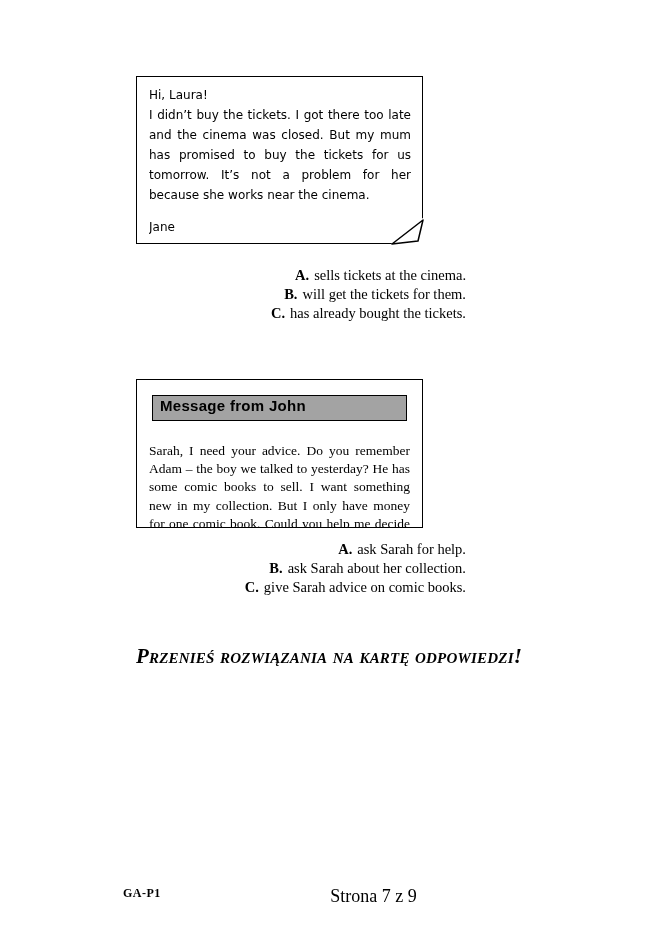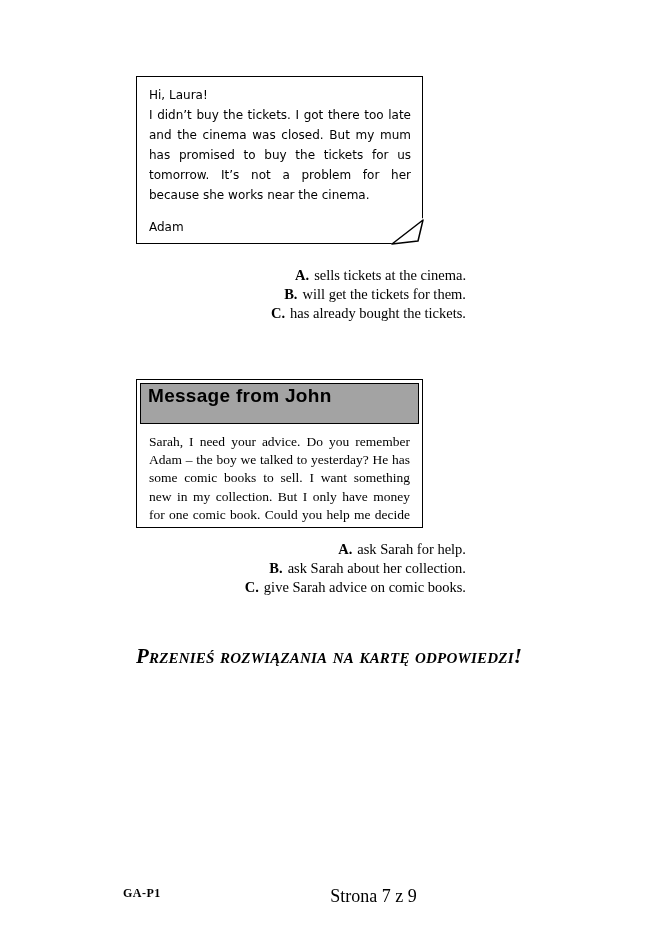--- a/index.html
+++ b/index.html
@@ -57,27 +57,27 @@
   
   .msg-box {
     position: absolute;
     left: 95px; top: 379px;
     width: 287px; height: 149px;
     border: 1.5px solid #000;
     background: #fff;
     overflow: hidden;
   }
   .msg-header {
-    margin: 3px;
+    margin: 15px;
     background: #a3a3a3;
     border: 1px solid #000;
-    padding: 1px 7px 16px;
+    padding: 1px 7px 6px;
     font-family: "Liberation Sans", sans-serif;
     font-weight: bold;
-    font-size: 19px;
+    font-size: 15px;
     letter-spacing: 0.3px;
   }
   .msg-body {
     padding: 6px 12px 0 12px;
     text-align: justify;
     font-size: 13.5px;
     line-height: 18.2px;
   }
 
   
@@ -109,21 +109,21 @@
 </style>
 </head>
 <body>
 
 <div class="page">
 
   <div class="note-box">
     <div class="note-inner">
       <div class="note-greeting">Hi, Laura!</div>
       <div class="note-body">I didn’t buy the tickets. I got there too late and the cinema was closed. But my mum has promised to buy the tickets for us tomorrow. It’s not a problem for her because she works near the cinema.</div>
-      <div class="note-sign">Adam</div>
+      <div class="note-sign">Jane</div>
     </div>
     <svg class="note-fold" viewBox="0 0 40 28" aria-hidden="true">
       <polygon points="6,28 40,28 40,0" fill="#ffffff" stroke="none"></polygon>
       <polygon points="8,27 34,24 39,3" fill="#ffffff" stroke="#000000" stroke-width="1.5" stroke-linejoin="round"></polygon>
     </svg>
   </div>
 
   <div class="question" style="top:266px;">
     <div class="q-options">
       <div class="q-option">

